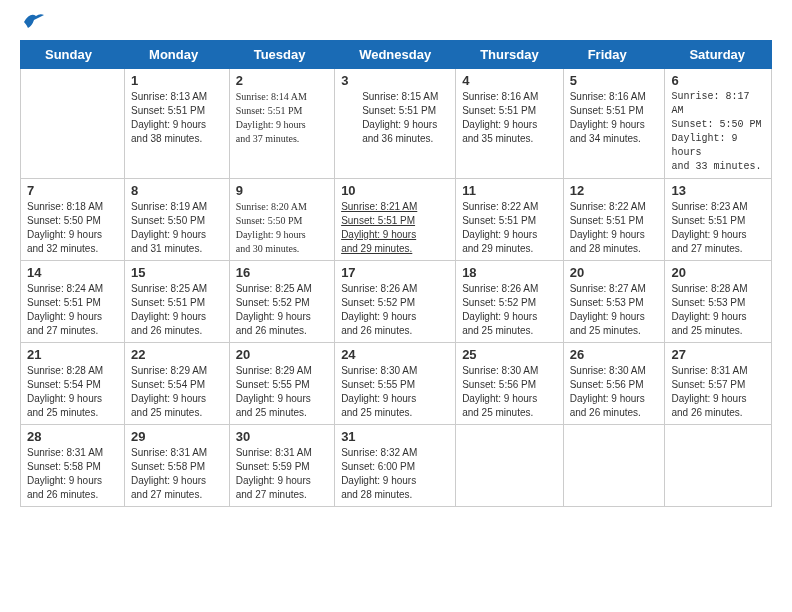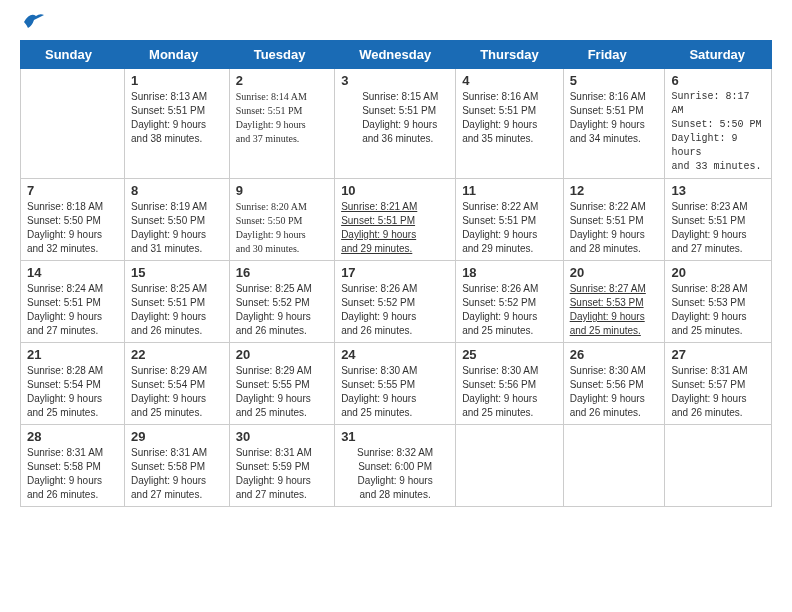--- a/index.html
+++ b/index.html
@@ -229,21 +229,21 @@
         </td>
         <td>
           <span class="day-number">18</span>
           <div class="day-info" style="white-space: pre-line;">Sunrise: 8:26 AM
 Sunset: 5:52 PM
 Daylight: 9 hours
 and 25 minutes.</div>
         </td>
         <td>
           <span class="day-number">20</span>
-          <div class="day-info" style="white-space: pre-line; text-decoration: underline;">Sunrise: 8:27 AM
+          <div class="day-info" style="white-space: pre-line;">Sunrise: 8:27 AM
 Sunset: 5:53 PM
 Daylight: 9 hours
 and 25 minutes.</div>
         </td>
         <td>
           <span class="day-number">20</span>
           <div class="day-info" style="white-space: pre-line;">Sunrise: 8:28 AM
 Sunset: 5:53 PM
 Daylight: 9 hours
 and 25 minutes.</div>
@@ -317,21 +317,21 @@
         </td>
         <td>
           <span class="day-number">30</span>
           <div class="day-info" style="white-space: pre-line;">Sunrise: 8:31 AM
 Sunset: 5:59 PM
 Daylight: 9 hours
 and 27 minutes.</div>
         </td>
         <td>
           <span class="day-number">31</span>
-          <div class="day-info" style="white-space: pre-line; text-align: center;">Sunrise: 8:32 AM
+          <div class="day-info" style="white-space: pre-line;">Sunrise: 8:32 AM
 Sunset: 6:00 PM
 Daylight: 9 hours
 and 28 minutes.</div>
         </td>
         <td class="empty-cell"></td>
         <td class="empty-cell"></td>
         <td class="empty-cell"></td>
       </tr>
     </tbody>
 </table>

